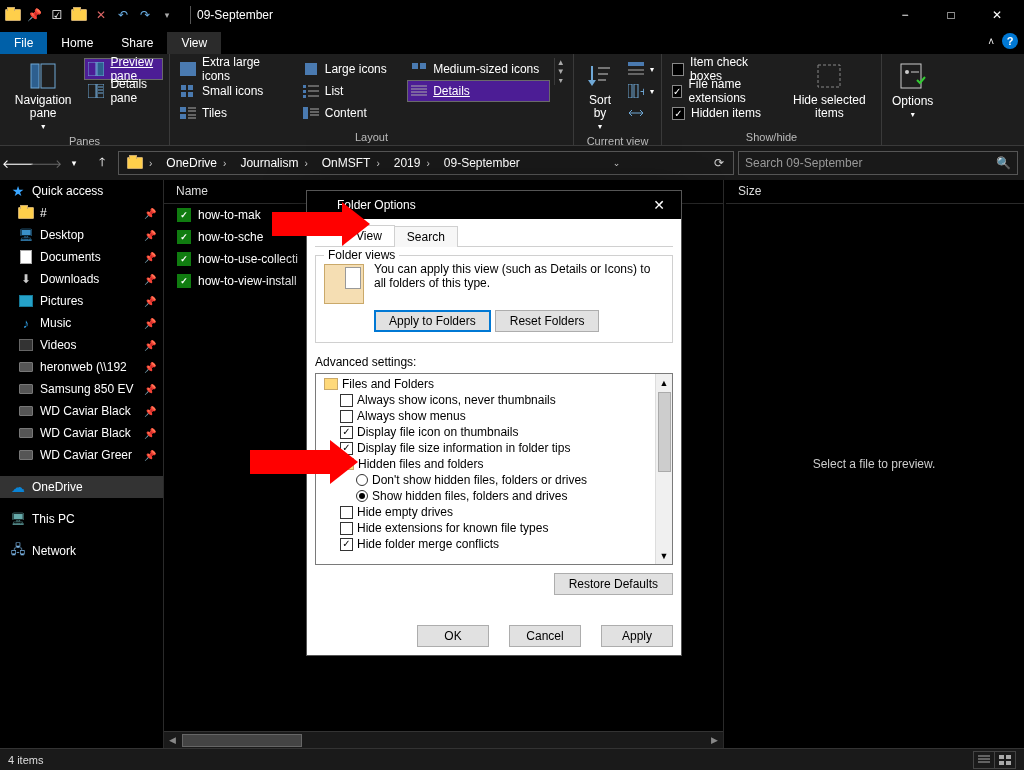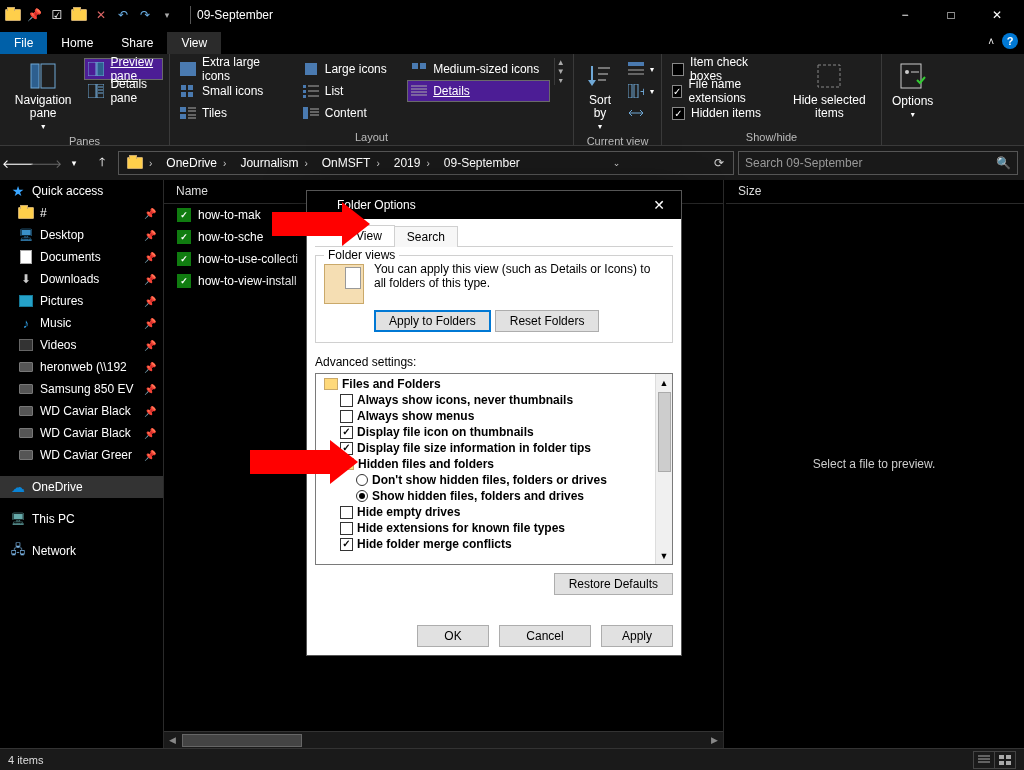--- a/index.html
+++ b/index.html
@@ -129,30 +129,30 @@
   .adv-label { margin-top:12px; }
   .tree {
     border:1px solid #7a7a7a; height:192px; margin-top:4px;
     overflow:hidden; background:#fff; position:relative;
     display:flex;
   }
   .tree-inner { flex:1; padding:2px 0 2px 4px; overflow:hidden;}
   .tree .scroll { width:17px; background:#f0f0f0; border-left:1px solid #ddd; display:flex; flex-direction:column; justify-content:space-between; align-items:center;}
   .tree .scroll .sbtn { width:100%; height:17px; display:flex; align-items:center; justify-content:center; font-size:9px;}
   .tree .scroll .thumb { width:13px; flex:0 0 80px; background:#cdcdcd; border:1px solid #aaa; margin:1px;}
-  .tn { display:flex; align-items:center; height:16px; gap:4px; padding-left:4px;font-weight:bold;}
+  .tn { display:flex; align-items:center; height:16px; gap:4px; padding-left:4px;}
   .tn.d1 { padding-left:20px;}
   .tn.d2 { padding-left:36px;}
   .tn .cb { width:13px; height:13px; border:1px solid #333; display:inline-flex; align-items:center; justify-content:center; font-size:10px; line-height:1;}
   .tn .cb.checked::after{ content:"✓"; }
   .tn .rb { width:12px; height:12px; border:1px solid #333; border-radius:50%; display:inline-flex; align-items:center; justify-content:center;}
   .tn .rb.checked::after{ content:""; width:6px; height:6px; background:#000; border-radius:50%; }
   .tn .fold { width:14px; height:12px; background:#ffd97a; border:1px solid #caa96a; }
   .tn.sel .lbl { background: var(--sel-blue); color:#fff; padding:0 2px;}
-  .dlg-foot { display:flex; gap:10px; justify-content:flex-end; padding:8px; }
+  .dlg-foot { display:flex; gap:20px; justify-content:flex-end; padding:8px; }
   
   .arrow {
     position:absolute;
     background:#ff0000;
     z-index:50;
   }
   .arrow .head {
     position:absolute; right:-28px; top:50%; transform:translateY(-50%);
     width:0; height:0;
     border-left:28px solid #ff0000;
@@ -735,21 +735,21 @@
         <div class="sbtn">▼</div>
       </div>
     </div>
 
     <div style="display:flex;justify-content:flex-end;margin-top:8px;">
       <button class="winbtn">Restore Defaults</button>
     </div>
   </div>
   <div class="dlg-foot">
     <button class="winbtn" style="width:72px">OK</button>
-    <button class="winbtn" style="width:92px">Cancel</button>
+    <button class="winbtn" style="width:72px">Cancel</button>
     <button class="winbtn" style="width:72px">Apply</button>
   </div>
 </div>
 
 <div class="arrow" style="left:272px; top:212px; width:70px; height:24px;">
   <div class="head"></div>
 </div>
 <div class="arrow" style="left:250px; top:450px; width:80px; height:24px;">
   <div class="head"></div>
 </div>

